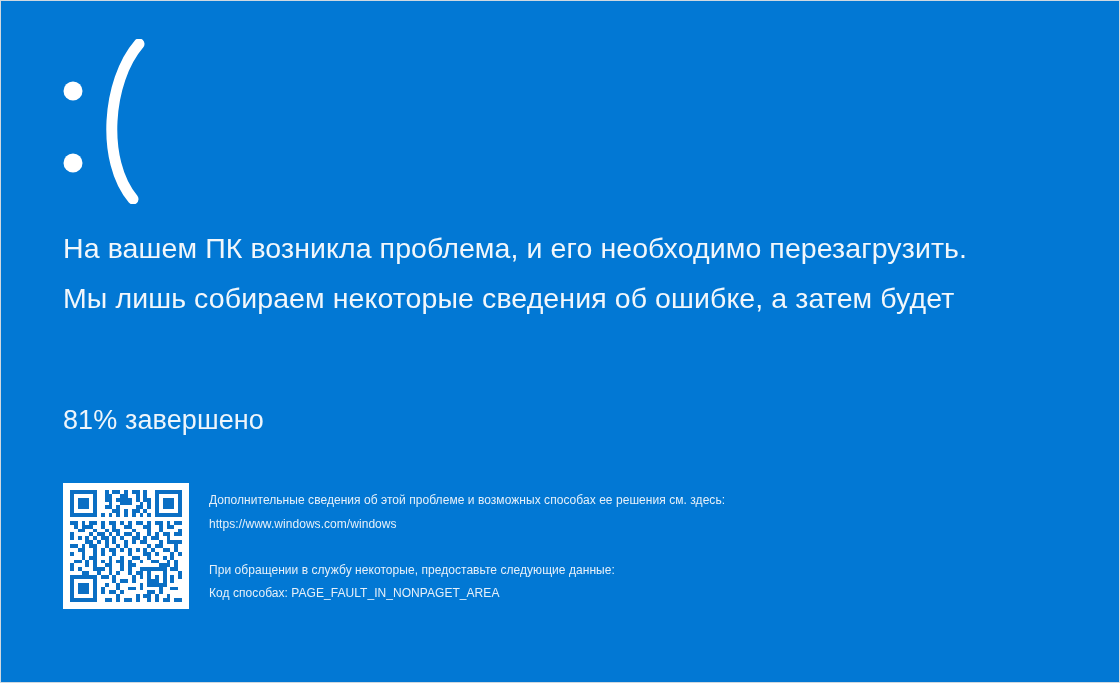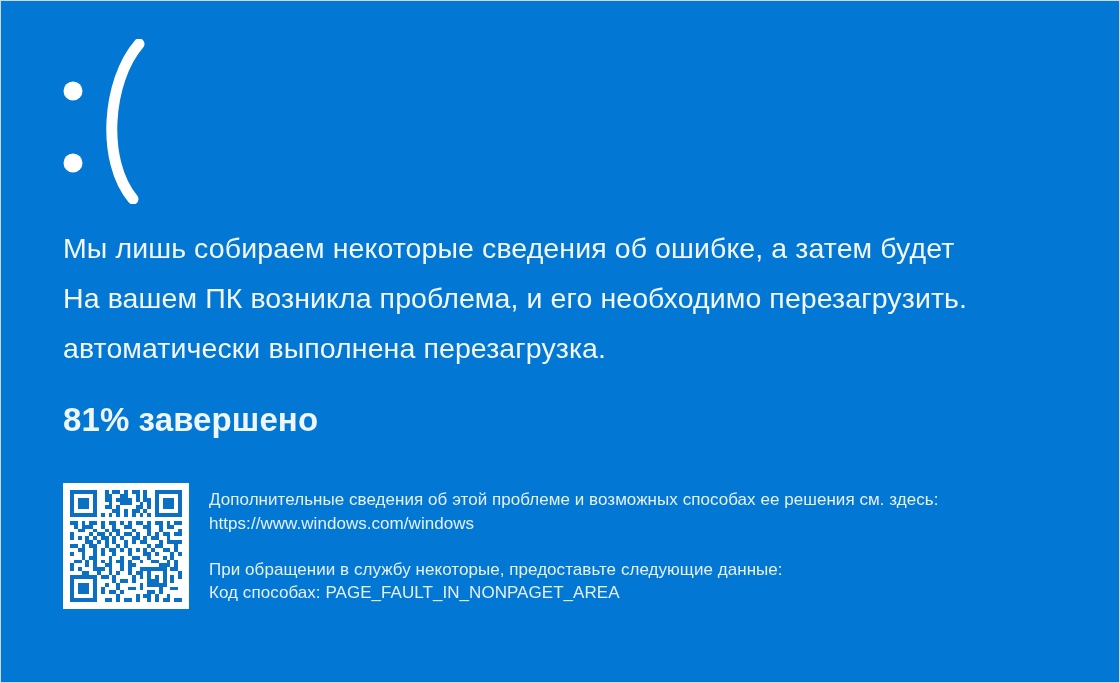--- a/index.html
+++ b/index.html
@@ -45,23 +45,23 @@
     white-space: nowrap;
   }
   .message .line { display: block; }
 
   
   .progress {
     position: absolute;
     left: 62px;
     top: 402px;
     color: #eef5fb;
-    font-size: 33px;
+    font-size: 27px;
     line-height: 34px;
-    font-weight: 700;
+    font-weight: 400;
     letter-spacing: 0.1px;
     white-space: nowrap;
   }
 
   
   .lower {
     position: absolute;
     left: 62px;
     top: 482px;
     width: 1000px;
@@ -81,21 +81,21 @@
 
   .details {
     flex: 1 1 auto;
     padding-left: 20px;
     padding-top: 6px;
     color: #e6f0f9;
   }
 
   .detail-line {
     display: block;
-    font-size: 17px;
+    font-size: 12px;
     line-height: 22px;
     letter-spacing: 0.05px;
     white-space: nowrap;
   }
   .detail-line.url { padding-top: 2px; }
   .support-block { margin-top: 24px; }
   .detail-line.code { padding-top: 1px; }
 </style>
 </head>
 <body>
@@ -104,23 +104,22 @@
 
   <div class="face">
     <svg viewBox="0 0 120 165" xmlns="http://www.w3.org/2000/svg" aria-hidden="true">
       <circle cx="12" cy="52" r="9.5" fill="#ffffff"></circle>
       <circle cx="12" cy="124" r="9.5" fill="#ffffff"></circle>
       <path d="M78 5 C 46 42, 40 122, 72 160" fill="none" stroke="#ffffff" stroke-width="11" stroke-linecap="round"></path>
     </svg>
   </div>
 
   <div class="message">
+    <span class="line">На вашем ПК возникла проблема, и его необходимо перезагрузить.</span>
     <span class="line">Мы лишь собираем некоторые сведения об ошибке, а затем будет</span>
-    <span class="line">На вашем ПК возникла проблема, и его необходимо перезагрузить.</span>
-    <span class="line">автоматически выполнена перезагрузка.</span>
   </div>
 
   <div class="progress">81% завершено</div>
 
   <div class="lower">
 
     <div class="qr-wrap">
       <svg viewBox="0 0 29 29" shape-rendering="crispEdges" xmlns="http://www.w3.org/2000/svg" aria-hidden="true">
         <rect width="29" height="29" fill="#ffffff"></rect>
         <g fill="#0b6fc4">

